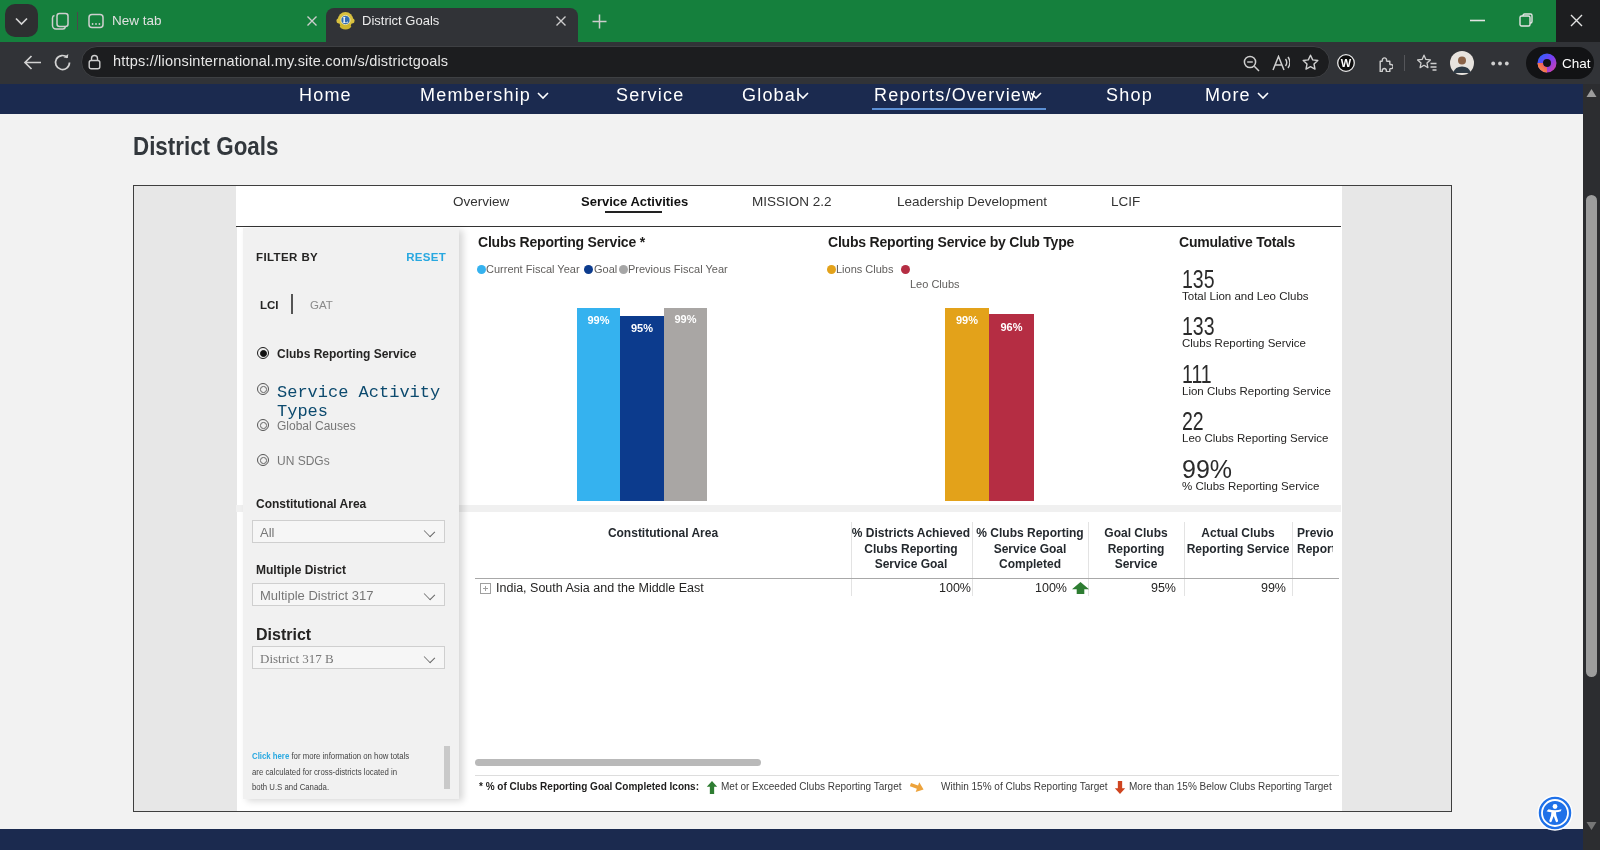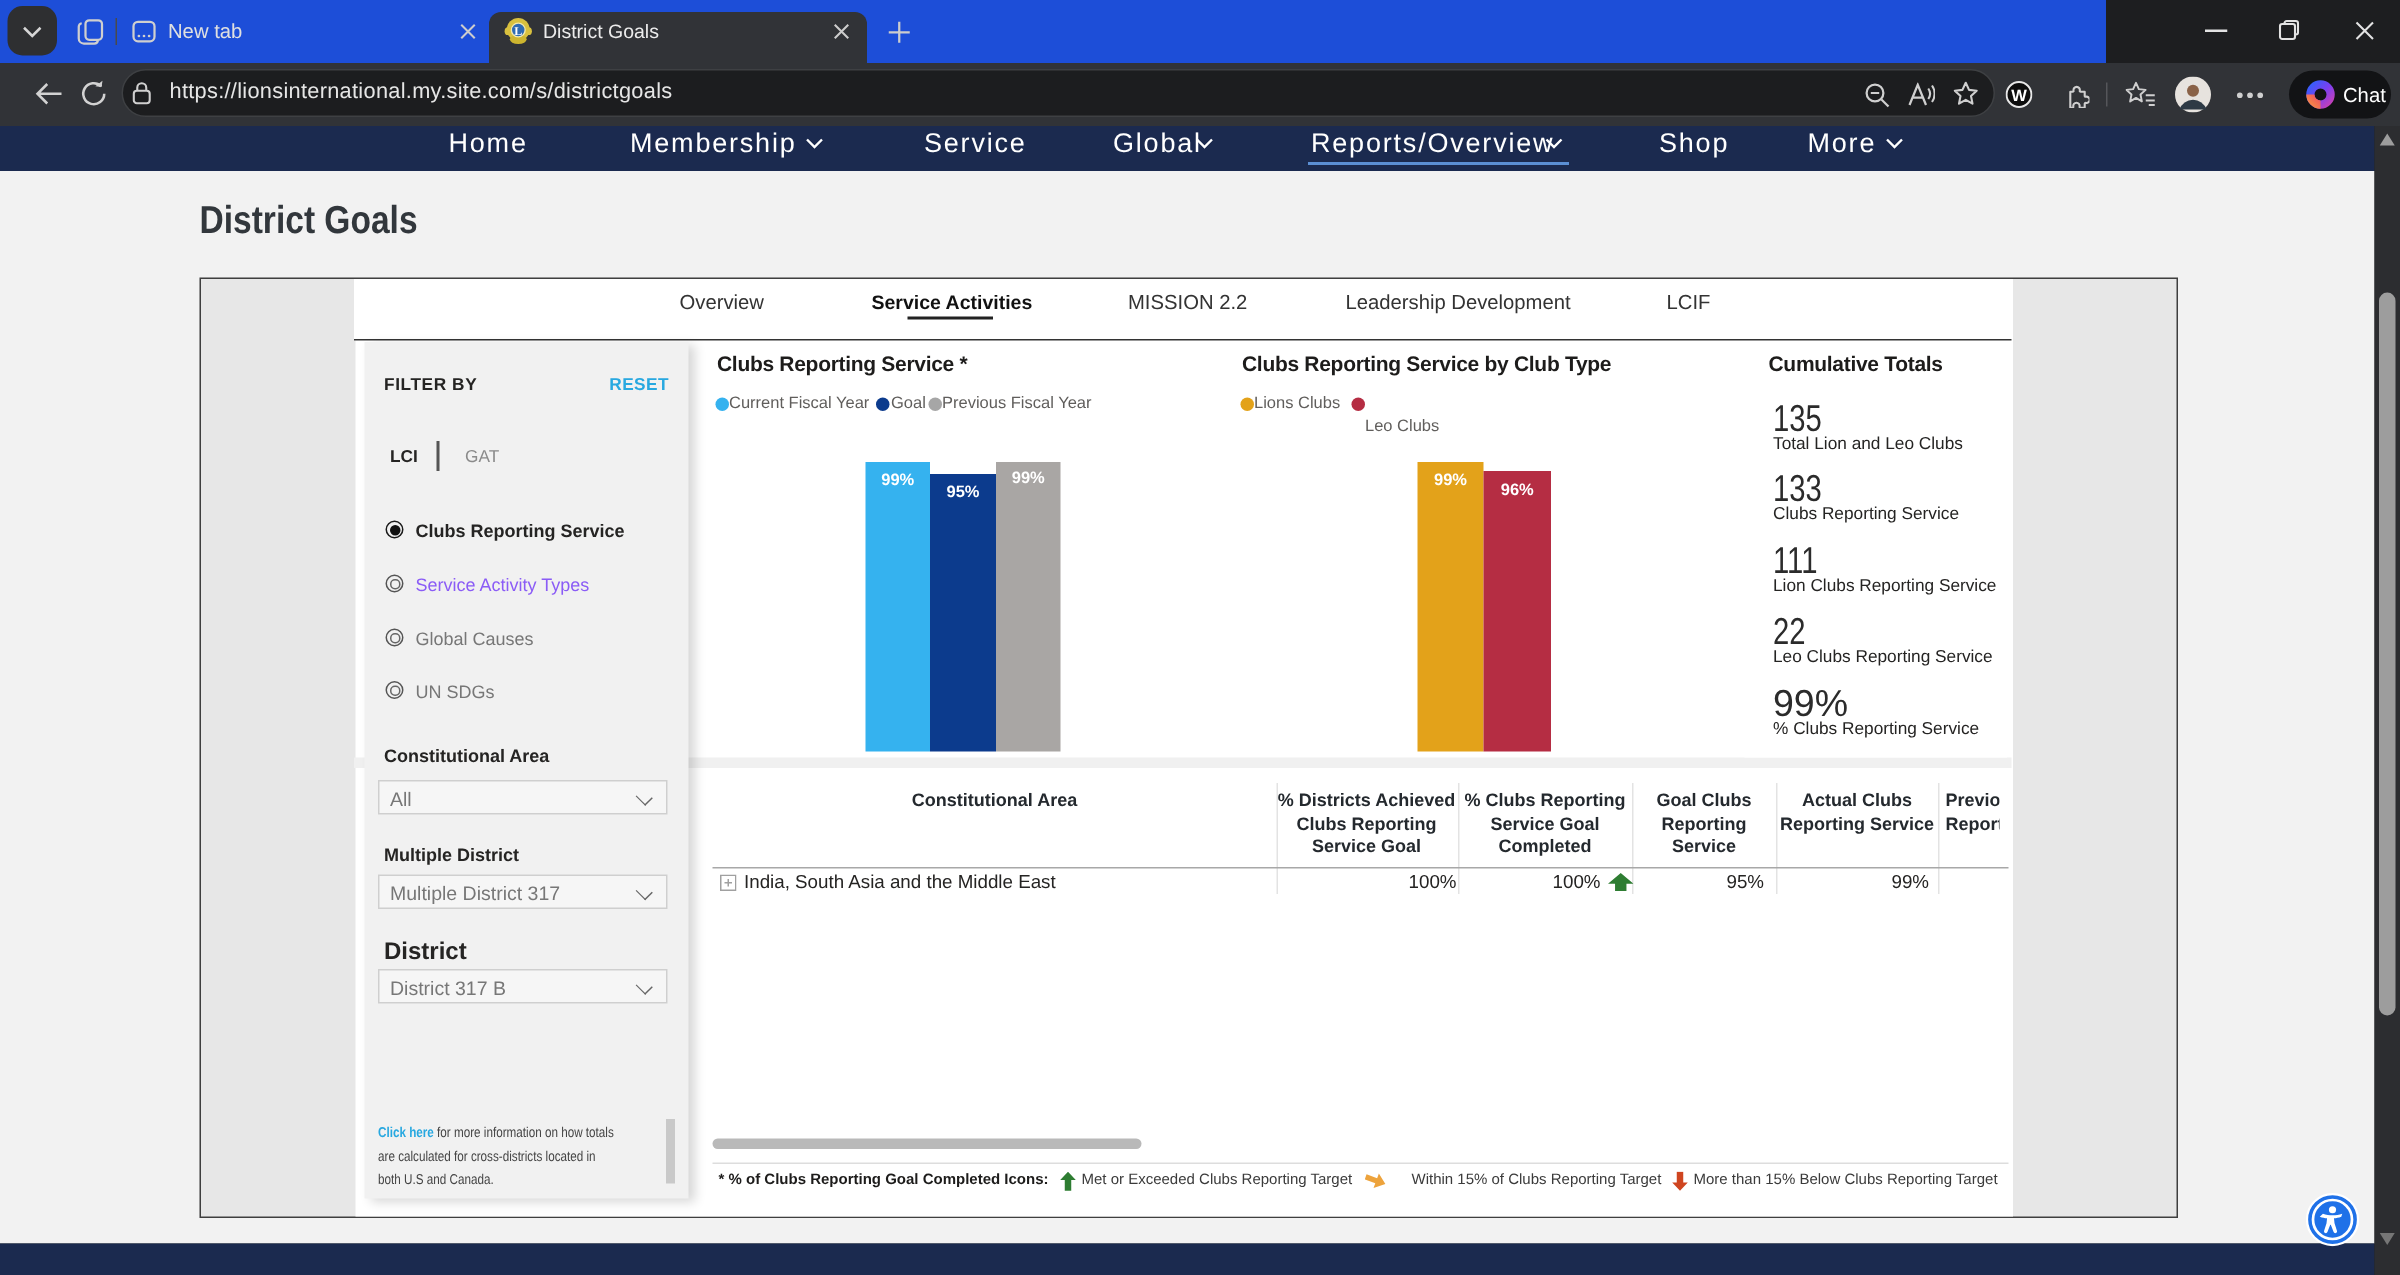--- a/index.html
+++ b/index.html
@@ -1,21 +1,21 @@
 <!DOCTYPE html>
 <html><head>
 <meta charset="utf-8">
 <style>
   * { margin:0; padding:0; box-sizing:border-box; }
   html,body { width:1600px; height:850px; overflow:hidden; background:#1d1e20; }
   body { font-family:"Liberation Sans", sans-serif; position:relative; }
   .abs { position:absolute; }
 
   
-  #tabstrip { left:0; top:0; width:1404px; height:42px; background:#1d4ed8; }
+  #tabstrip { left:0; top:0; width:1556px; height:42px; background:#15803d; }
   #toolbar { left:0; top:42px; width:1600px; height:42px; background:#313337; }
   #navbar { left:0; top:84px; width:1583px; height:30px; background:#1b2a4f; }
   #page { left:0; top:114px; width:1583px; height:715px; background:#f2f2f2; }
   #footer { left:0; top:829px; width:1583px; height:21px; background:#1b2a4f; }
 
   
   #vscroll { left:1583px; top:84px; width:17px; height:766px; background:#2c2d30; }
   #vthumb { left:1586px; top:195px; width:11px; height:482px; background:#9d9d9d; border-radius:6px; }
 
   
@@ -272,35 +272,35 @@
 
   <div id="fpane" class="abs">
     <div class="abs" style="left:13px;top:23px;font-size:11.5px;font-weight:bold;color:#252423;letter-spacing:0.4px;">FILTER BY</div>
     <div class="abs" style="right:13px;top:23px;font-size:11.5px;font-weight:bold;color:#28a8e0;letter-spacing:0.3px;">RESET</div>
     <div class="abs" style="left:17px;top:71px;font-size:11.5px;font-weight:bold;color:#252423;">LCI</div>
     <div class="abs" style="left:48px;top:66px;width:1.5px;height:20px;background:#555;"></div>
     <div class="abs" style="left:67px;top:71px;font-size:11.5px;color:#8a8a8a;">GAT</div>
     <div class="radio sel" style="left:14px;top:119px;"></div>
     <div class="abs" style="left:34px;top:119px;font-size:12px;font-weight:bold;color:#252423;">Clubs Reporting Service</div>
     <div class="radio" style="left:14px;top:155px;"></div>
-    <div class="abs" style="left:34px;top:155px;font-size:12px;color:#8b5cf6;">Service Activity Types</div>
+    <div class="abs" style="left:34px;top:155px;font-size:17px;color:#0c4a6e;font-family:Liberation Mono, monospace;">Service Activity Types</div>
     <div class="radio" style="left:14px;top:191px;"></div>
     <div class="abs" style="left:34px;top:191px;font-size:12px;color:#777;">Global Causes</div>
     <div class="radio" style="left:14px;top:226px;"></div>
     <div class="abs" style="left:34px;top:226px;font-size:12px;color:#777;">UN SDGs</div>
     <div class="abs" style="left:13px;top:269px;font-size:12px;font-weight:bold;color:#252423;">Constitutional Area</div>
     <div class="fsel" style="left:9px;top:292px;">
         <span>All</span>
       </div>
     <div class="abs" style="left:13px;top:335px;font-size:12px;font-weight:bold;color:#252423;">Multiple District</div>
     <div class="fsel" style="left:9px;top:355px;">
         <span>Multiple District 317</span>
       </div>
     <div class="abs" style="left:13px;top:398px;font-size:16px;font-weight:bold;color:#252423;">District</div>
-    <div class="fsel" style="left:9px;top:418px;">
+    <div class="fsel" style="left:9px;top:418px;font-family:Liberation Serif, serif;">
         <span>District 317 B</span>
       </div>
     <div class="abs" style="left:9px;top:520px;width:210px;font-size:9.5px;line-height:15.6px;color:#444;transform:scaleX(0.82);transform-origin:left top;white-space:nowrap;"><span style="color:#28a8e0;font-weight:bold;">Click here</span> for more information on how totals<br>are calculated for cross-districts located in<br>both U.S and Canada.</div>
     <div class="abs" style="left:201px;top:518px;width:6px;height:43px;background:#c9c9c9;"></div>
   </div>
 
   <div class="th" style="left:449px;width:160px;">Constitutional Area</div>
   <div class="th" style="left:697px;width:160px;">% Districts Achieved<br>Clubs Reporting<br>Service Goal</div>
   <div class="th" style="left:816px;width:160px;">% Clubs Reporting<br>Service Goal<br>Completed</div>
   <div class="th" style="left:922px;width:160px;">Goal Clubs<br>Reporting<br>Service</div>

